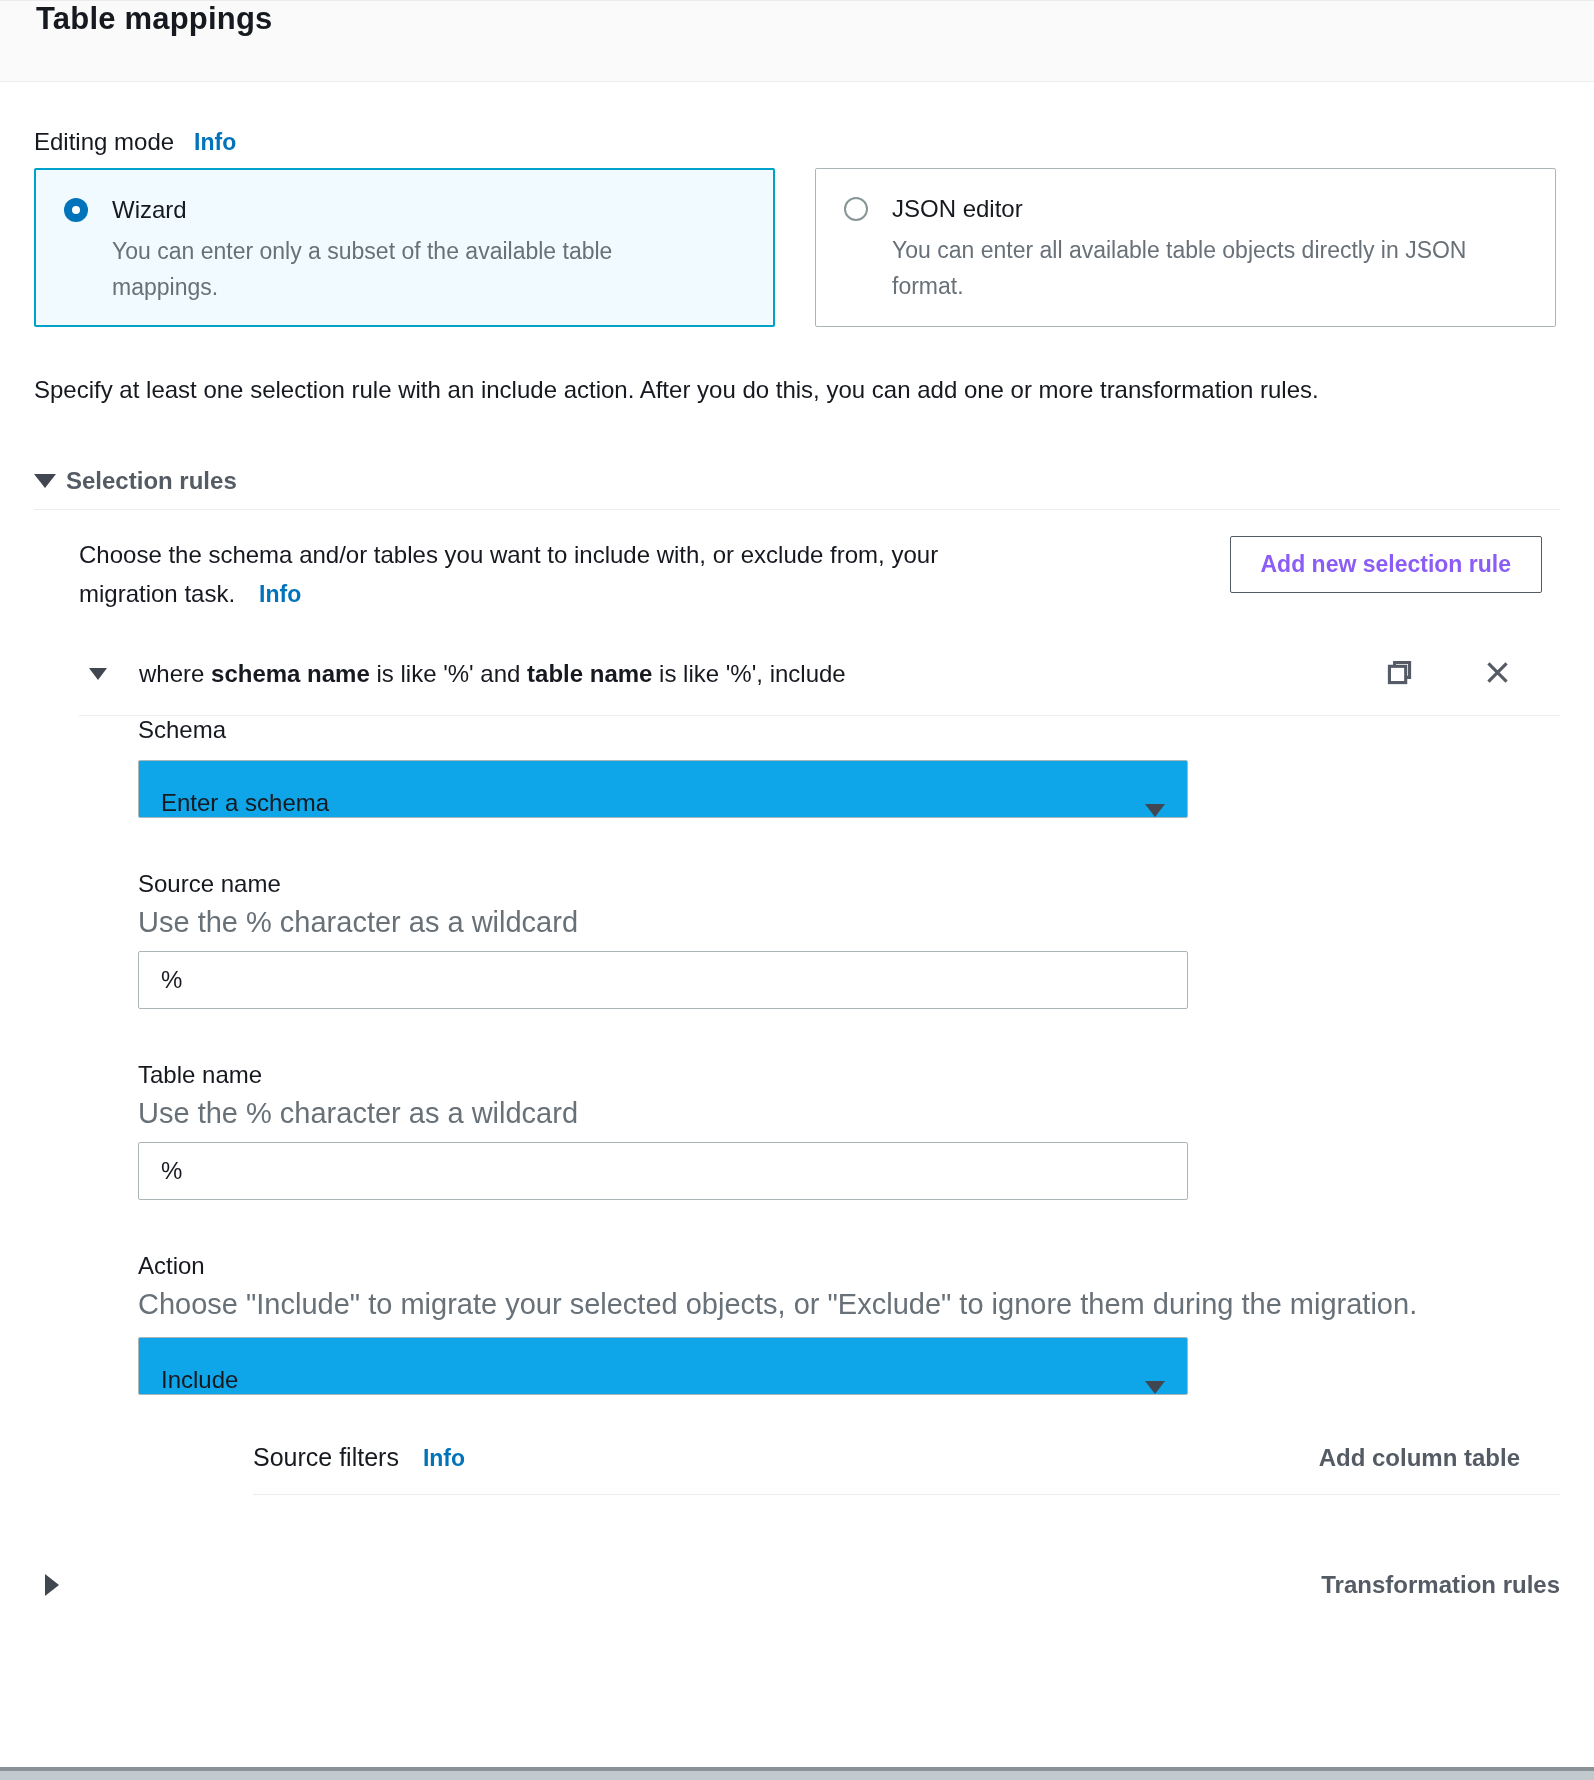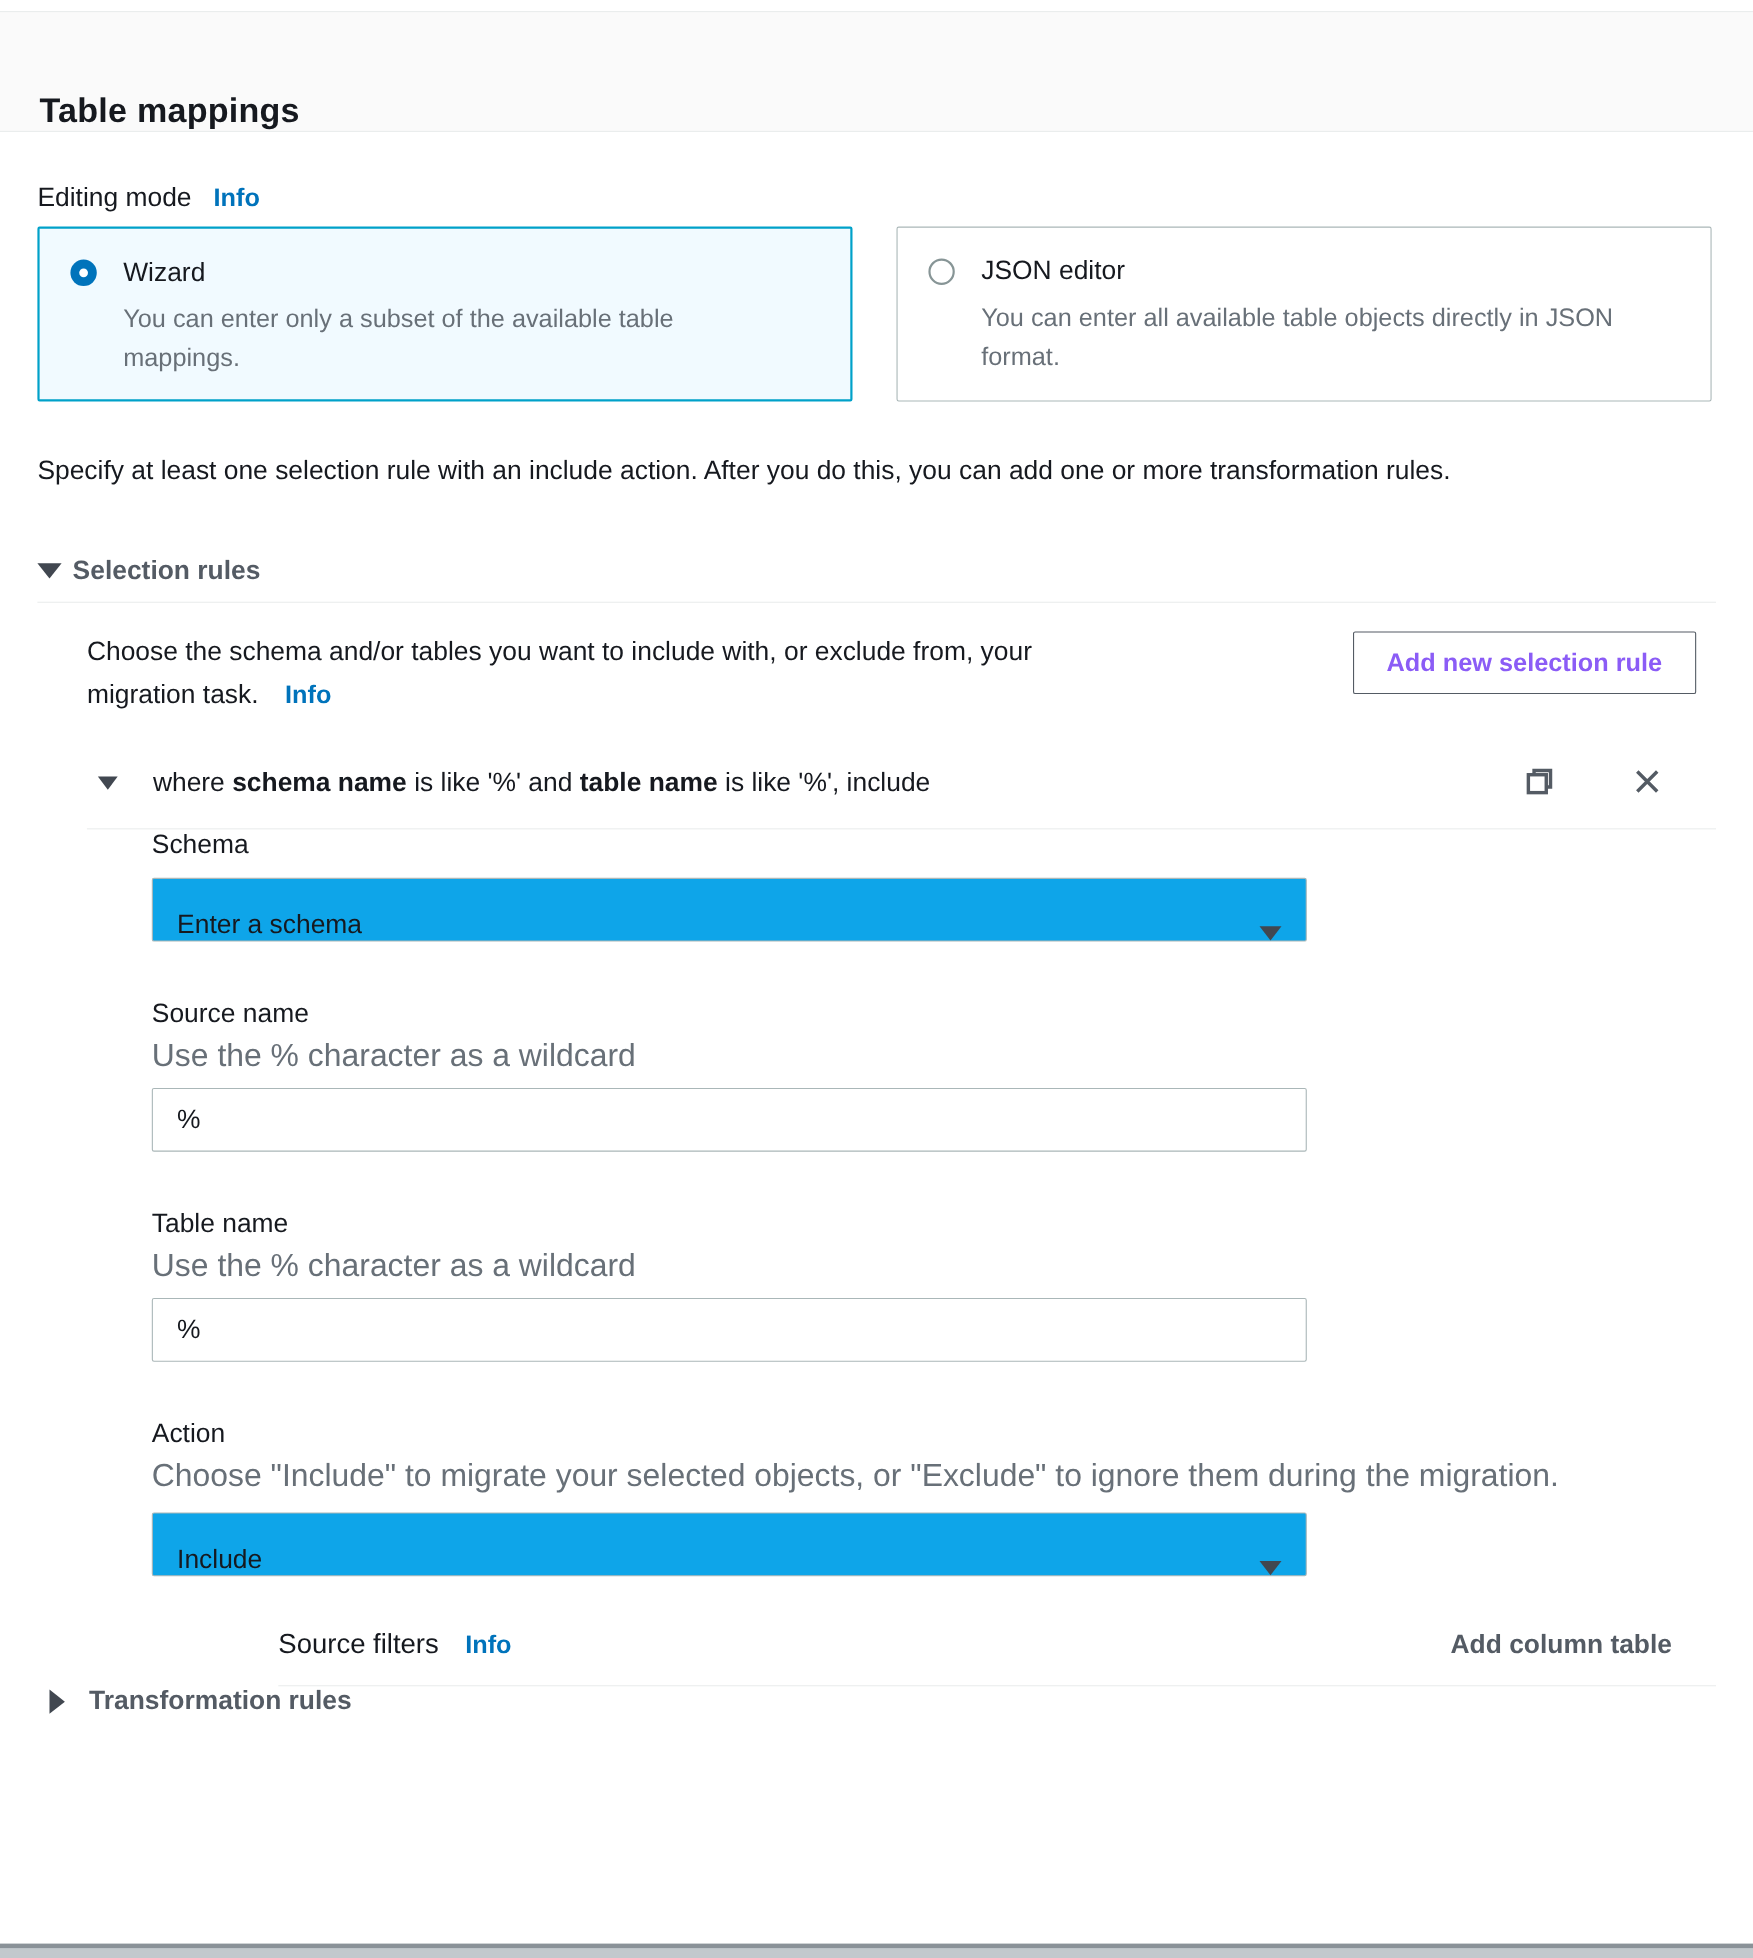--- a/index.html
+++ b/index.html
@@ -7,27 +7,26 @@
   body {
     font-family:"Liberation Sans", sans-serif;
     background:#ffffff;
     color:#16191f;
     position:relative;
     overflow:hidden;
   }
 
   
   .panel-header {
-    margin-top:10px;
-    height:110px;
+    height:82px;
     background:#fafafa;
     border-top:1px solid #eaeded;
     border-bottom:1px solid #eaeded;
     display:flex;
-    align-items:flex-end;
+    align-items:flex-start;
     padding:0 36px;
   }
   .panel-title { font-size:31px; font-weight:bold; color:#16191f; letter-spacing:0.2px; }
 
   .content { padding:0 34px; }
 
   
   .editing-label-row {
     margin-top:46px;
     display:flex; align-items:baseline; gap:20px;
@@ -158,22 +157,22 @@
   .sf-title { font-size:25px; color:#16191f; }
   .add-column-filter {
     background:none; border:none; cursor:pointer;
     font-size:24px; font-weight:bold; color:#545b64;
     font-family:"Liberation Sans", sans-serif;
     margin-right:40px;
   }
 
   
   .transformation-header {
-    margin-left:11px;
-    display:flex; align-items:center; gap:22px;
+    margin-top:76px; margin-left:11px;
+    display:flex; align-items:center; gap:22px;justify-content:space-between;
   }
 
   
   .bottom-bar {
     position:absolute; left:0; right:0; bottom:0;
     height:13px; background:#c2c9cd;
     border-top:4px solid #8a9298;
   }
 </style>
 </head>

